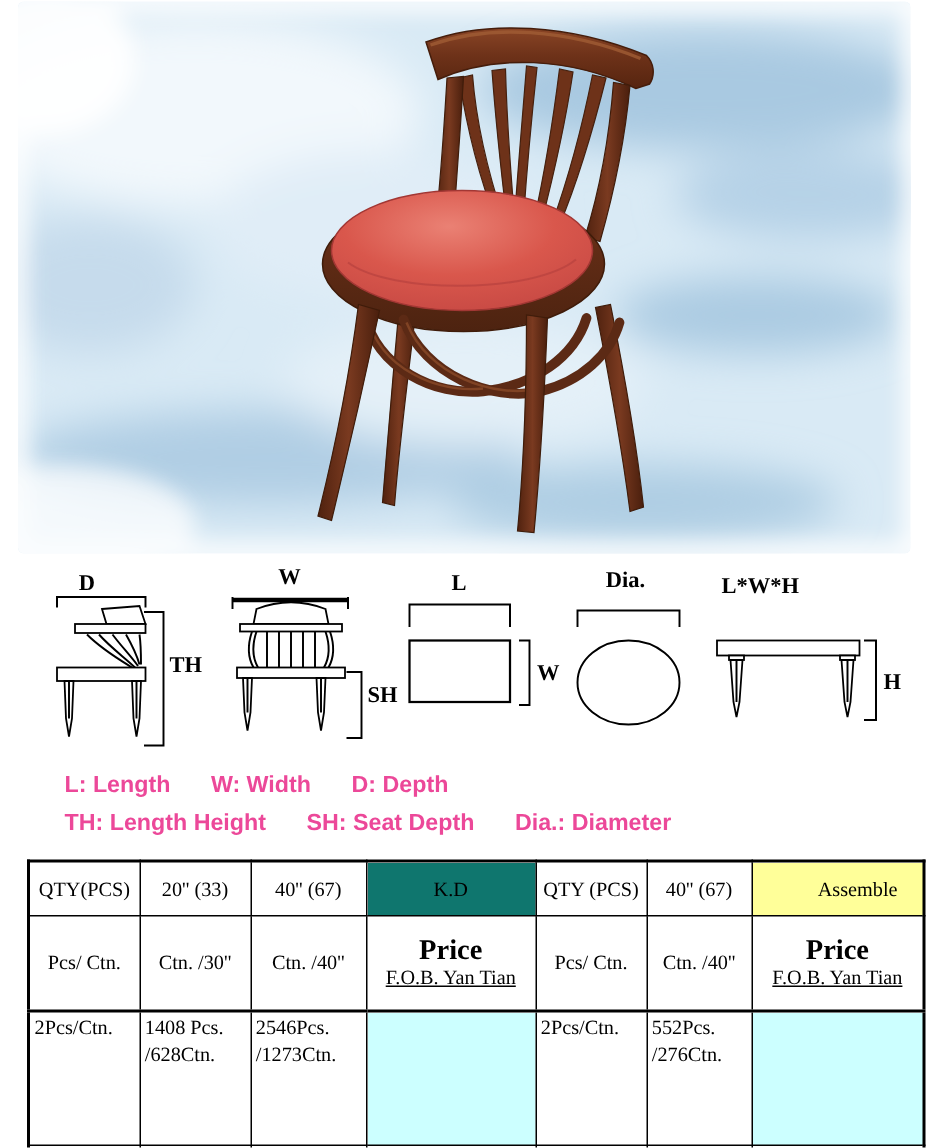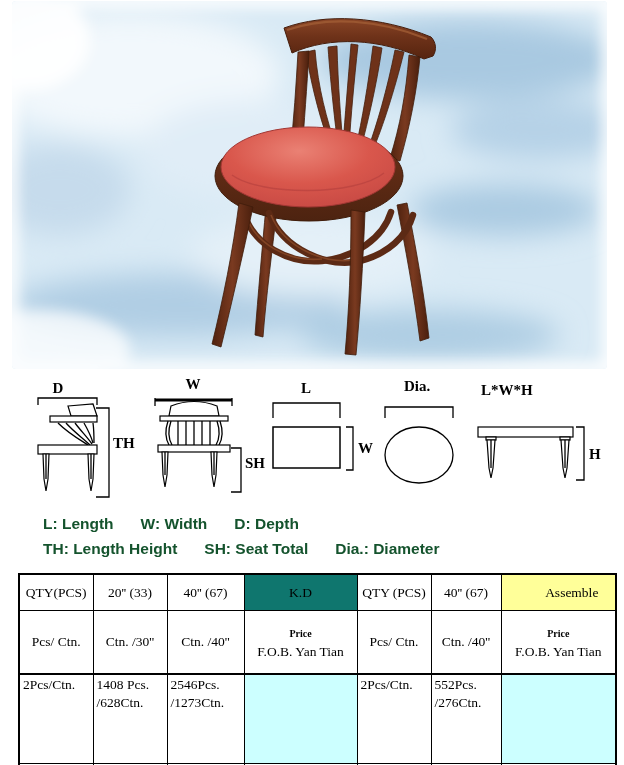--- a/index.html
+++ b/index.html
@@ -6,21 +6,21 @@
   body{
     width:624px;height:765px;position:relative;overflow:hidden;
     background:#ffffff;
     font-family:"Liberation Serif","DejaVu Serif",serif;
   }
   .photo-wrap{position:absolute;top:0;left:0;width:624px;height:372px;}
   .diagrams-wrap{position:absolute;top:375px;left:0;width:624px;height:150px;}
   .legend{
     position:absolute;top:511px;left:43px;
     font-family:"Liberation Sans","DejaVu Sans",sans-serif;
-    font-weight:bold;font-size:15.5px;line-height:25px;color:#14532d;
+    font-weight:bold;font-size:15.5px;line-height:25px;color:#ec4899;
   }
   .legend .seg{margin-right:27px;display:inline-block;}
   .dim-label{
     font-family:"Liberation Serif","DejaVu Serif",serif;
     font-weight:bold;font-size:15px;fill:#000;
   }
   .diagram-stroke{stroke:#000;stroke-width:1.3;fill:none;}
   .diagram-fill{stroke:#000;stroke-width:1.2;fill:#ffffff;}
   table.spec{
     position:absolute;top:573px;left:18px;width:597px;
@@ -31,22 +31,22 @@
     border:1.5px solid #000;
     text-align:center;vertical-align:middle;
     font-size:13.5px;color:#000;overflow:hidden;
   }
   table.spec{border:2px solid #000;}
   tr.r1 td{height:33px;}
   tr.r2 td{height:60px;}
   tr.r3 td{height:86px;border-top:2.5px solid #000;
     vertical-align:top;text-align:left;padding:1px 3px;line-height:18px;font-family:Liberation Serif, serif;}
   tr.r4 td{height:22px;}
-  .price-l1{font-weight:bold;font-size:10px;line-height:19px;}
-  .price-l2{font-size:13.5px;line-height:17px;}
+  .price-l1{font-weight:bold;font-size:19px;line-height:19px;}
+  .price-l2{font-size:13.5px;line-height:17px;text-decoration:underline;}
   .hl-yellow{background:#ffff99;}
   .hl-cyan{background:#ccffff;}
 </style>
 </head>
 <body>
 
 <div class="photo-wrap">
 <svg width="624" height="372" viewBox="0 0 624 372">
   <defs>
     <clipPath id="photoClip">
@@ -216,21 +216,21 @@
     <text class="dim-label" x="589" y="84" font-size="17">H</text>
   </g>
 </svg>
 </div>
 
 <div class="legend">
   <div>
     <span class="seg">L: Length</span><span class="seg">W: Width</span><span class="seg">D: Depth</span>
   </div>
   <div>
-    <span class="seg">TH: Length Height</span><span class="seg">SH: Seat Total</span><span class="seg">Dia.: Diameter</span>
+    <span class="seg">TH: Length Height</span><span class="seg">SH: Seat Depth</span><span class="seg">Dia.: Diameter</span>
   </div>
 </div>
 
 <table class="spec">
   <colgroup>
     <col style="width:74px">
       <col style="width:74px">
       <col style="width:77px">
     <col style="width:113px">
       <col style="width:74px">

